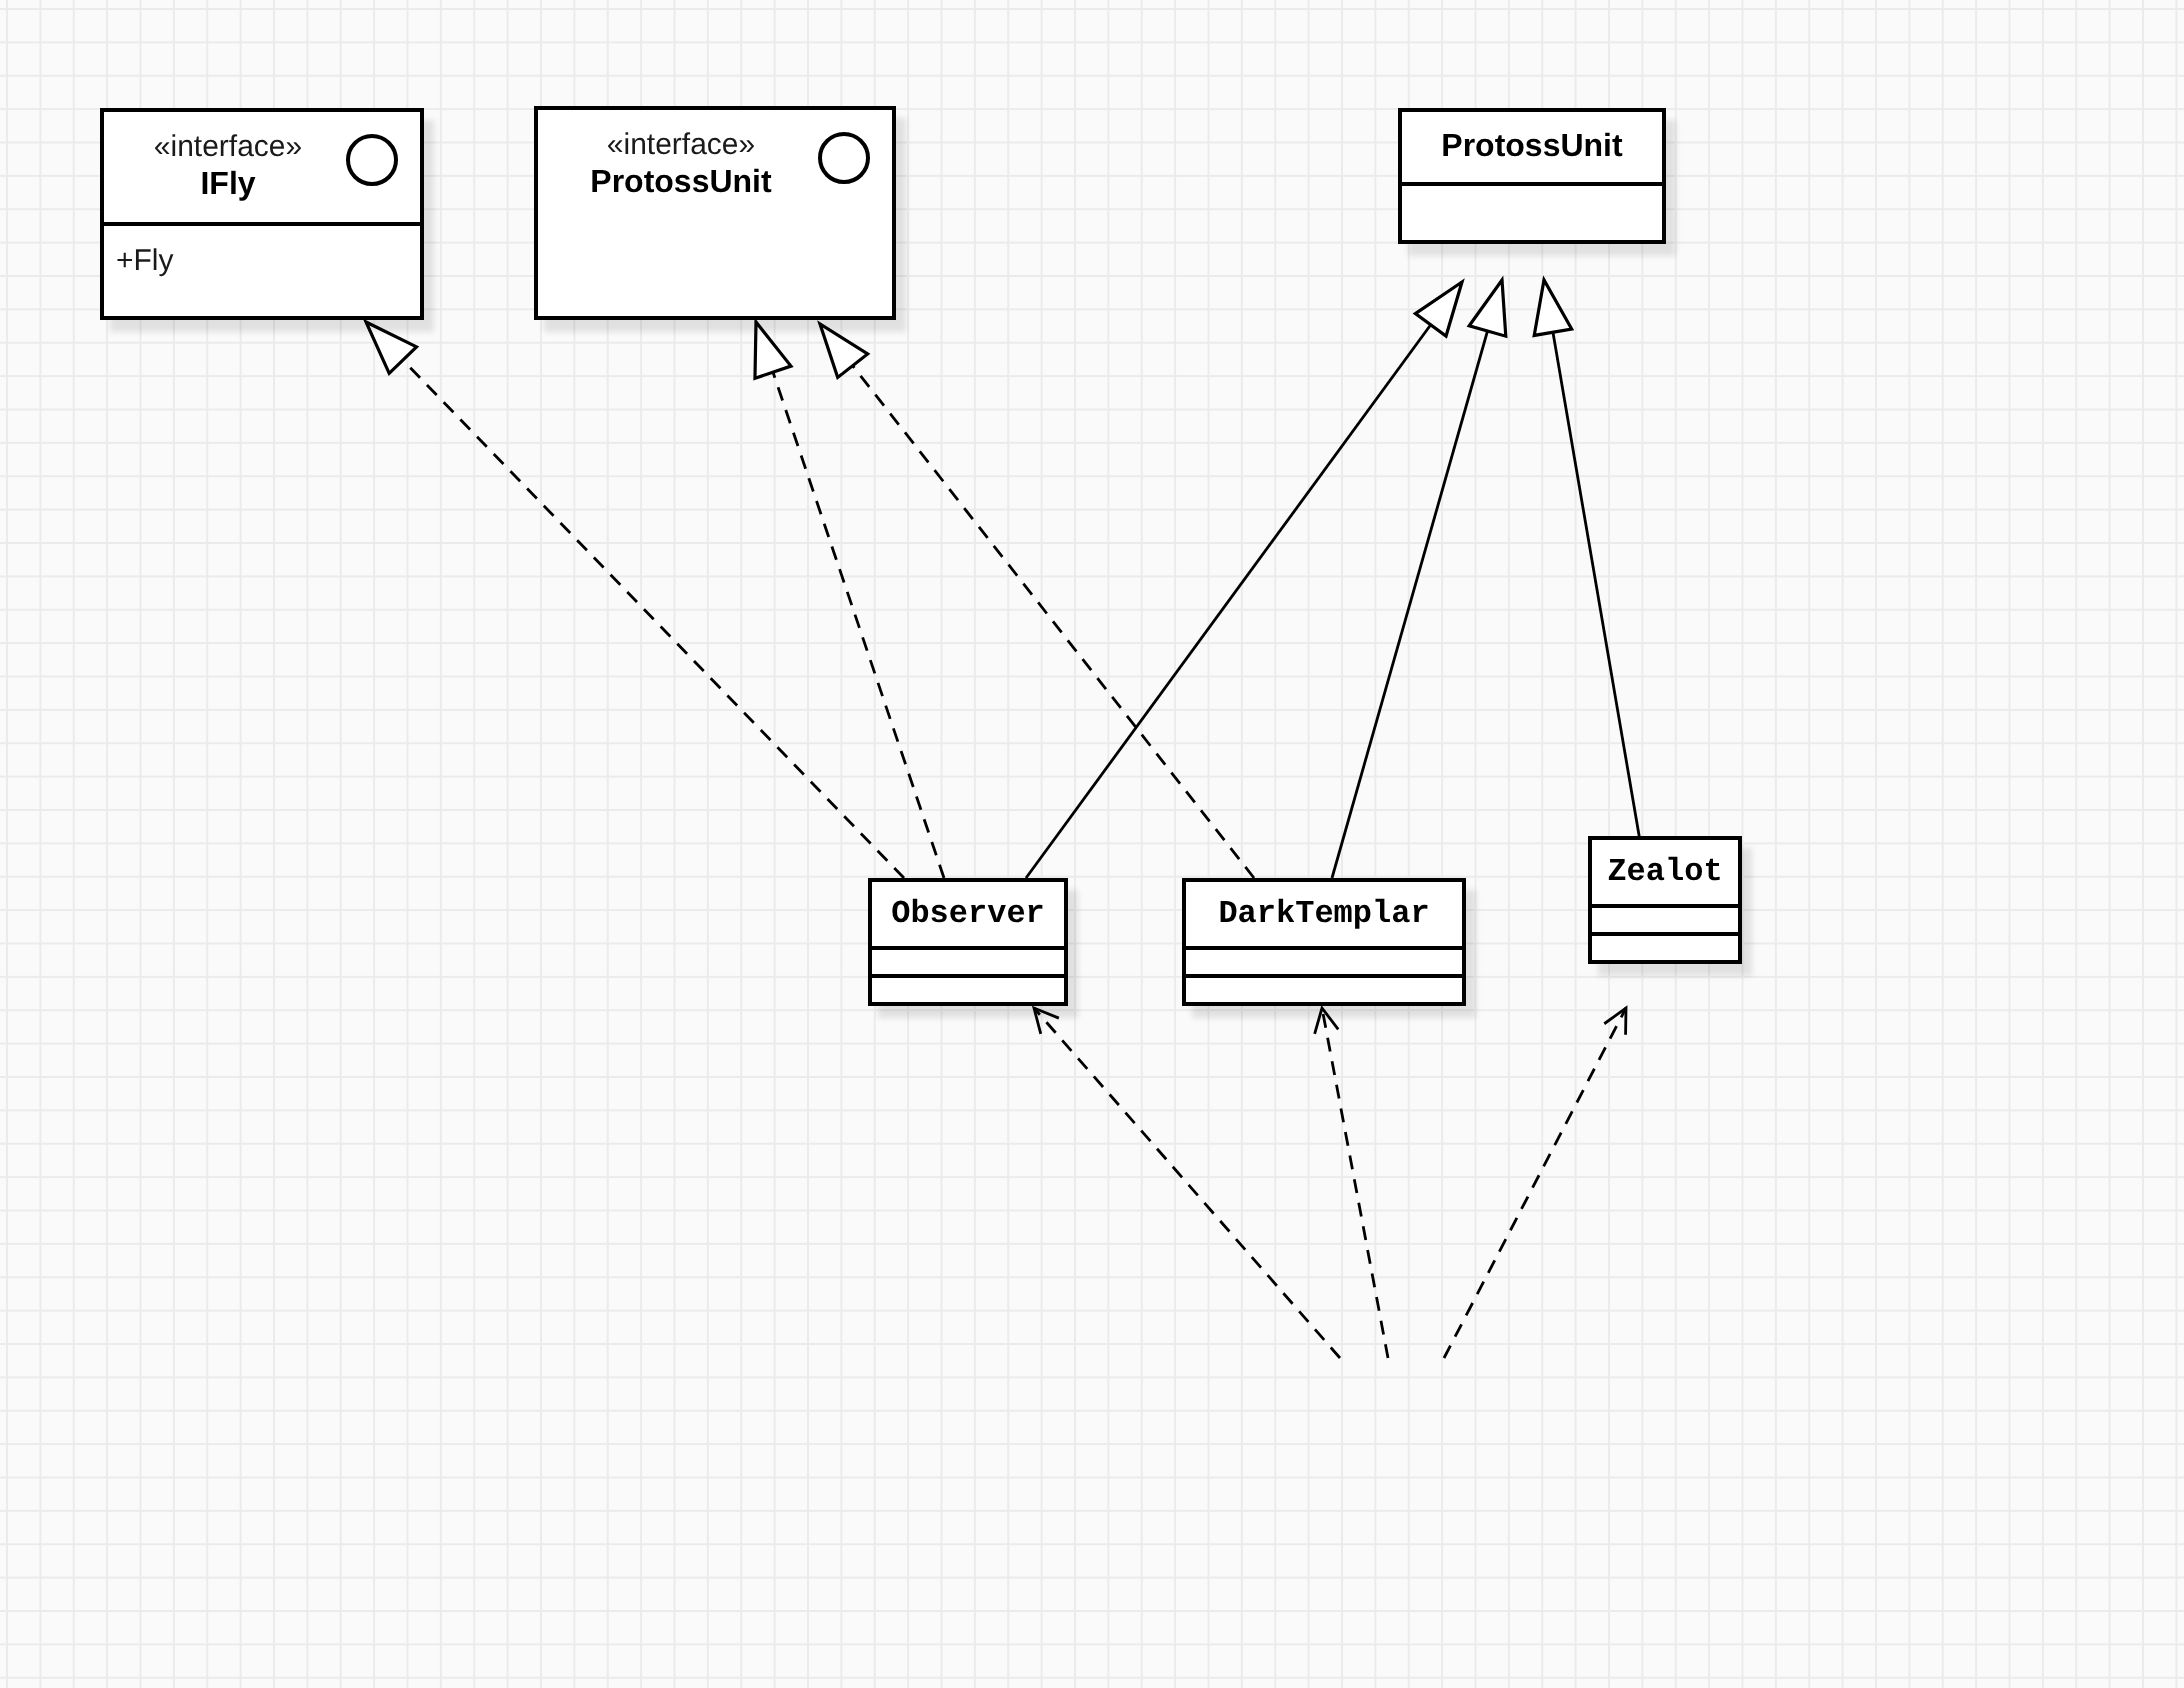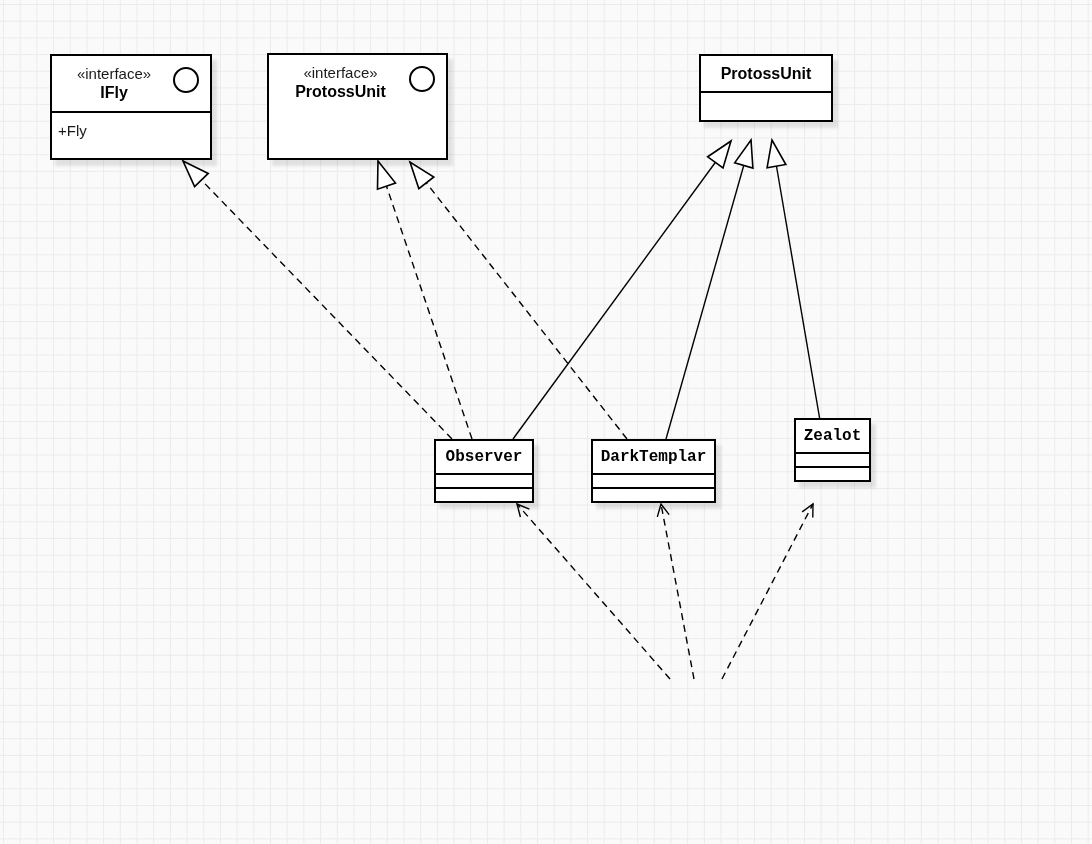--- a/index.html
+++ b/index.html
@@ -82,21 +82,21 @@
     height: 22px;
     border: 2px solid #000000;
     border-radius: 50%;
     background: #ffffff;
   }
   
   #ifly         { left: 50px;  top: 54px;  width: 162px; height: 106px; }
   #itransparent { left: 267px; top: 53px;  width: 181px; height: 107px; }
   #protossunit  { left: 699px; top: 54px;  width: 134px; height: 68px;  }
   #observer     { left: 434px; top: 439px; width: 100px; height: 64px;  }
-  #darktemplar  { left: 591px; top: 439px; width: 125px; height: 64px;  }
+  #darktemplar  { left: 591px; top: 439px; width: 142px; height: 64px;  }
   #zealot       { left: 794px; top: 418px; width: 77px;  height: 64px;  }
   #app          { left: 662px; top: 679px; width: 78px;  height: 64px;  }
 
   .iface .titlebox { height: 55px; text-align: right; }
   #protossunit .titlebox { height: 35px; }
   #protossunit .attrs { height: 16px; }
   .small .titlebox { height: 32px; font-family: Liberation Mono, monospace; }
   .small .empty { height: 14px; }
 </style>
 </head>

